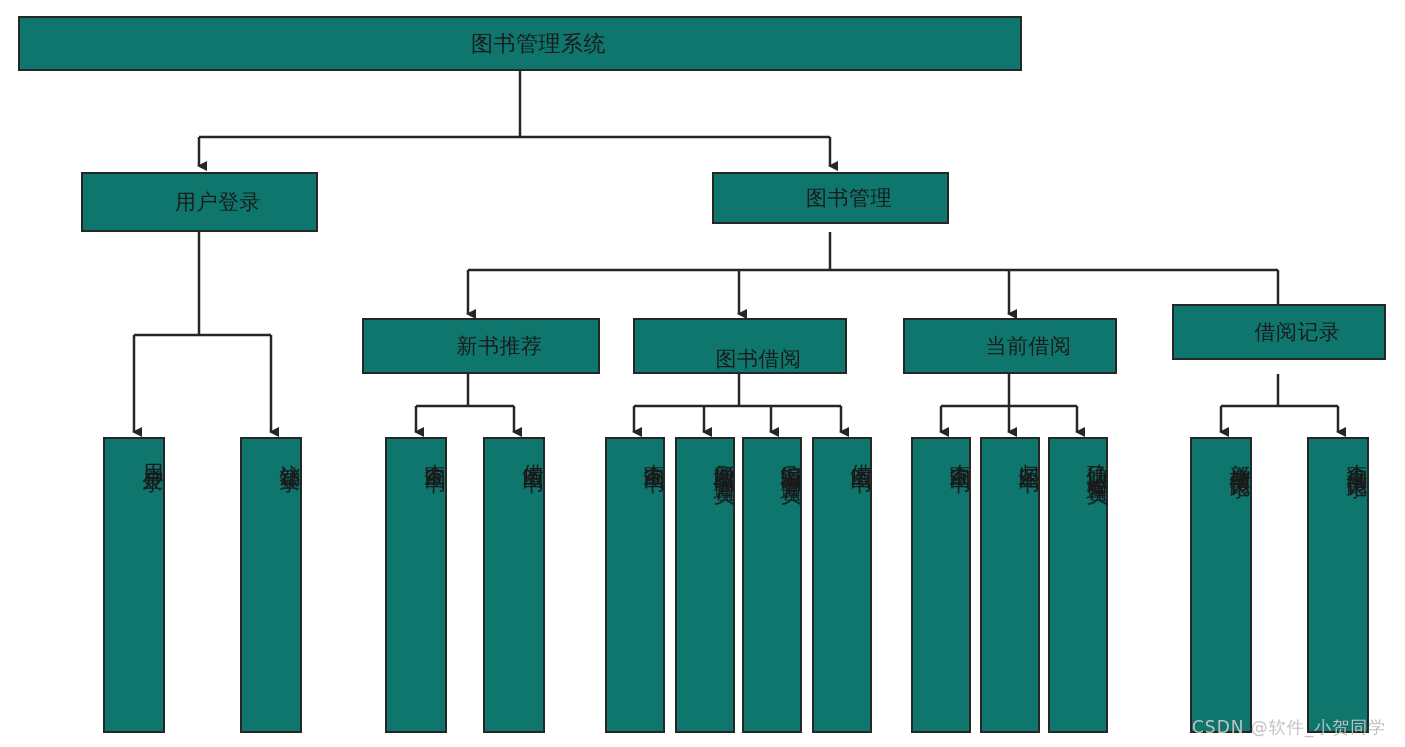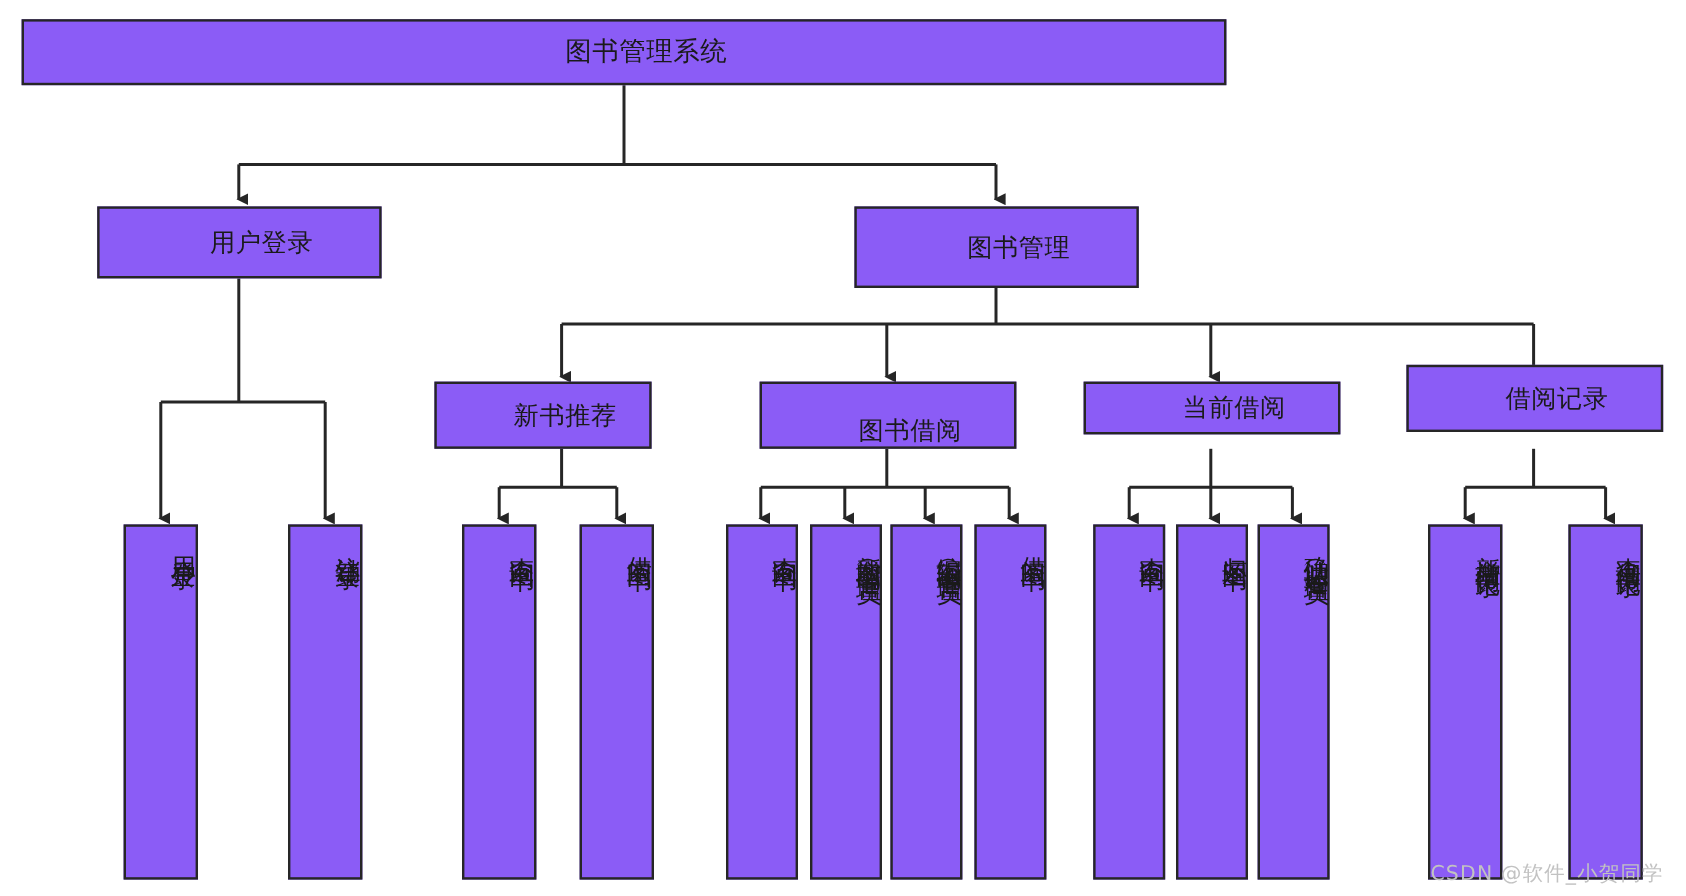--- a/index.html
+++ b/index.html
@@ -21,21 +21,21 @@
     position: absolute;
     left: 0; top: 0;
     width: 1405px;
     height: 747px;
     pointer-events: none;
   }
   .node {
     position: absolute;
     box-sizing: border-box;
     border: 2px solid #262626;
-    background: #8b5cf6;
+    background: #0f766e;
     display: flex;
     align-items: center;
     justify-content: center;
     color: #1a1a1a;
     padding-left: 37px;
   }
   .node-label {
     font-size: 21px;
     line-height: 1.25;
     letter-spacing: 0.5px;
@@ -125,33 +125,33 @@
   </svg>
 
   <div class="node root" style="left:18px; top:16px; width:1004px; height:55px;">
     <span class="node-label">图书管理系统</span>
   </div>
 
   <div class="node level2" style="left:81px; top:172px; width:237px; height:60px;">
     <span class="node-label">用户登录</span>
   </div>
 
-  <div class="node level2" style="left:712px; top:172px; width:237px; height:68px;">
+  <div class="node level2" style="left:712px; top:172px; width:237px; height:52px;">
     <span class="node-label">图书管理</span>
   </div>
 
-  <div class="node level2" style="left:362px; top:318px; width:181px; height:56px;">
+  <div class="node level2" style="left:362px; top:318px; width:238px; height:56px;">
     <span class="node-label">新书推荐</span>
   </div>
 
   <div class="node level2" style="left:633px; top:318px; width:214px; height:56px;align-items:flex-end;">
     <span class="node-label">图书借阅</span>
   </div>
 
-  <div class="node level2" style="left:903px; top:318px; width:214px; height:44px;">
+  <div class="node level2" style="left:903px; top:318px; width:214px; height:56px;">
     <span class="node-label">当前借阅</span>
   </div>
 
   <div class="node level2" style="left:1172px; top:304px; width:214px; height:56px;">
     <span class="node-label">借阅记录</span>
   </div>
 
   <div class="node leaf" style="left:103px; top:437px; width:62px; height:296px;">
     <span class="node-label">用户登录</span>
   </div>

